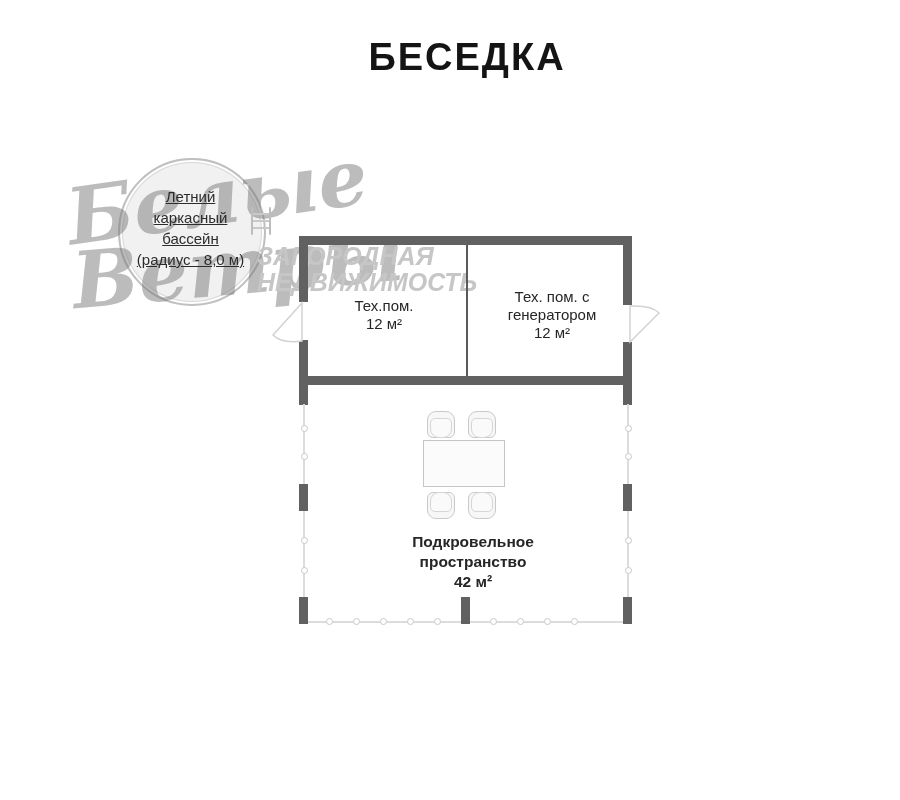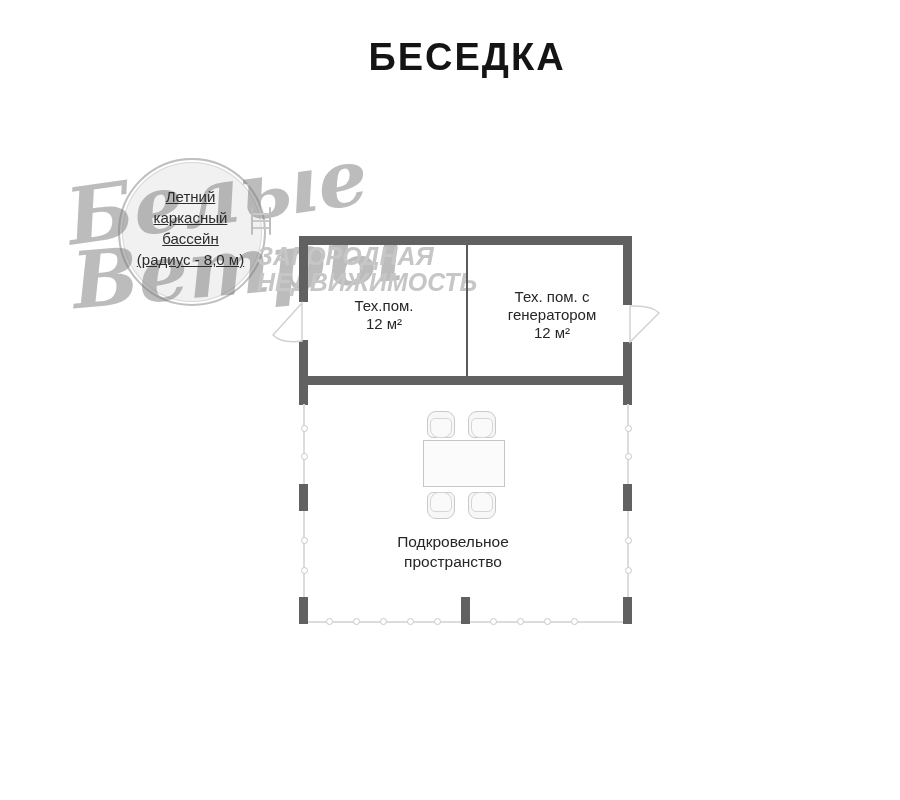--- a/index.html
+++ b/index.html
@@ -48,21 +48,21 @@
     position:absolute;width:7px;height:7px;border-radius:50%;
     background:#ffffff;border:1px solid #c9c9c9;box-sizing:border-box;z-index:2;
   }
   
   .door-layer{position:absolute;left:0;top:0;width:900px;height:800px;z-index:2;pointer-events:none;}
   
   .room-label{position:absolute;text-align:center;color:#262626;z-index:3;}
   .room-label span{display:block;}
   .room-label.tech{left:324px;top:297px;width:120px;font-size:15px;line-height:18px;}
   .room-label.techgen{left:492px;top:288px;width:120px;font-size:15px;line-height:18px;}
-  .room-label.roof{left:373px;top:532px;width:160px;font-size:15.5px;line-height:20px;}
+  .room-label.roof{left:393px;top:532px;width:160px;font-size:15.5px;line-height:20px;font-weight:bold;}
   
   .table{
     position:absolute;left:423px;top:440px;width:82px;height:47px;z-index:2;
     background:#fbfbfb;border:1.5px solid #c6c6c6;box-sizing:border-box;
   }
   .chair{position:absolute;width:28px;height:27px;z-index:2;}
   .chair .back{
     position:absolute;left:0;top:0;width:100%;height:100%;box-sizing:border-box;
     border:1.5px solid #c9c9c9;border-radius:9px 9px 6px 6px;background:#f7f7f7;
   }
@@ -169,15 +169,16 @@
     <span>12 м²</span>
   </div>
   <div class="room-label techgen">
     <span>Тех. пом. с</span>
     <span>генератором</span>
     <span>12 м²</span>
   </div>
   <div class="room-label roof">
     <span>Подкровельное</span>
     <span>пространство</span>
+    <span>42 м²</span>
   </div>
 
 </div>
 
 </body></html>

